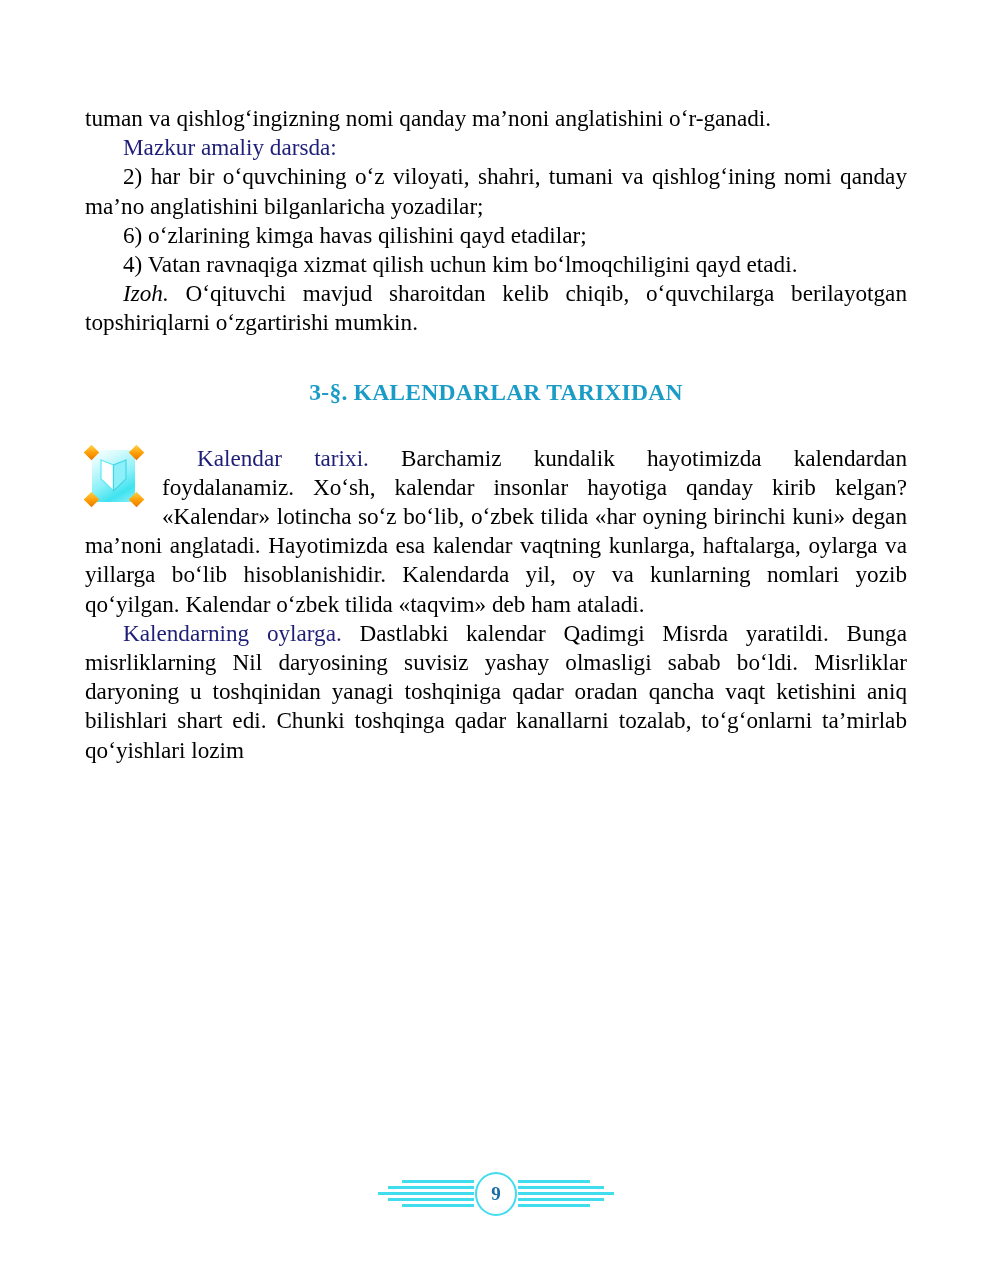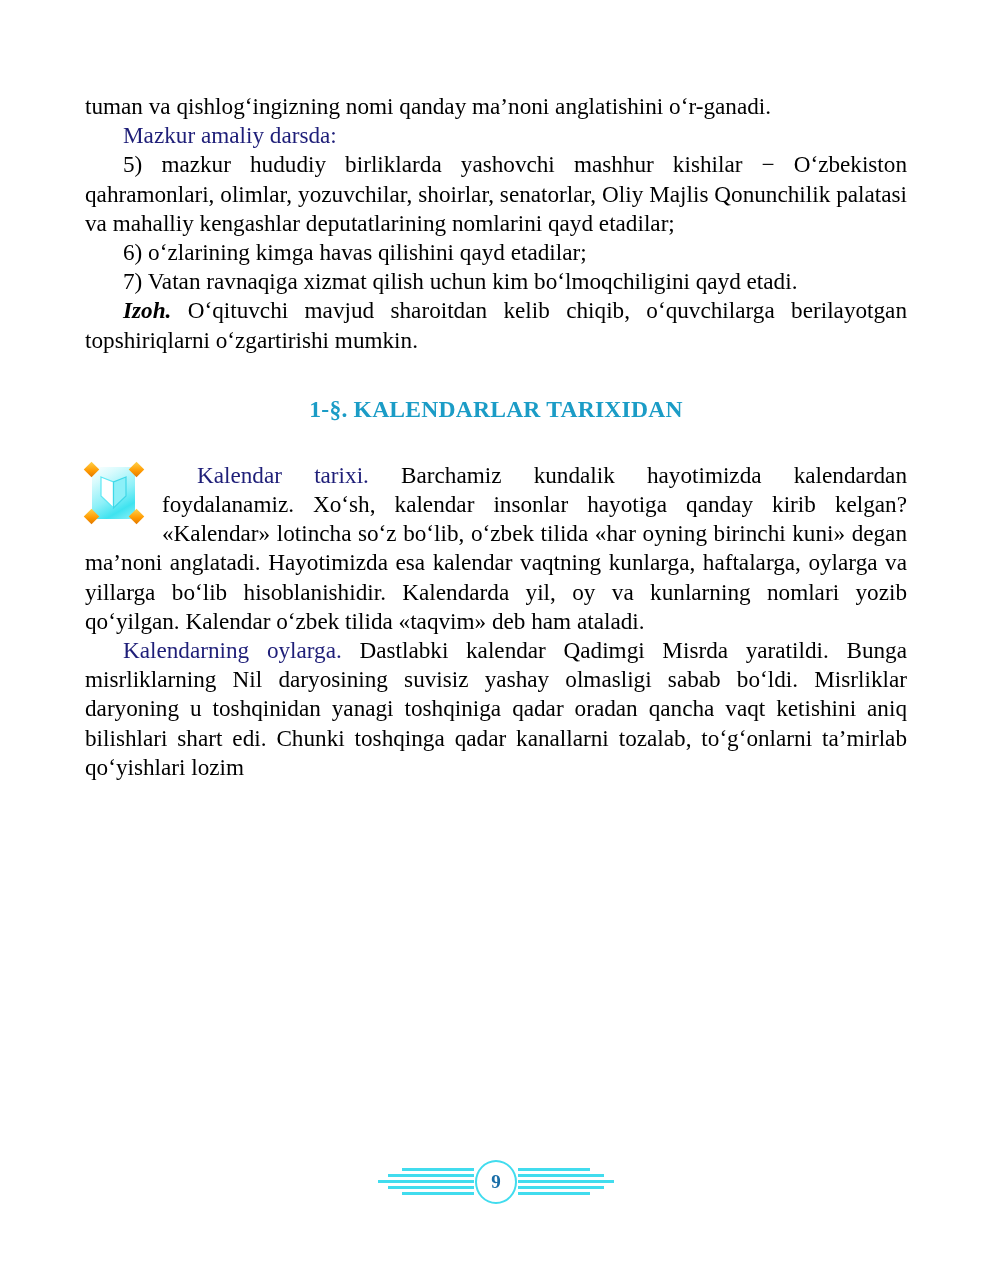--- a/index.html
+++ b/index.html
@@ -11,21 +11,21 @@
     width: 992px;
     height: 1276px;
     position: relative;
     font-family: "Liberation Serif", "DejaVu Serif", serif;
     color: #000000;
     overflow: hidden;
   }
 
   .page {
     position: absolute;
-    left: 0; top: 4px;
+    left: 0; top: 16px;
     width: 992px;
     height: 1223px;
     background: #ffffff;
   }
 
   .content {
     position: absolute;
     left: 85px;
     top: 88px;
     width: 822px;
@@ -43,21 +43,21 @@
 
   p.indent { text-indent: 38px; }
   p.noindent { text-indent: 0; }
 
   .runin-navy {
     color: #1e1e78;
     font-weight: normal;
   }
 
   .runin-italic {
-    font-weight: bold;
+    font-weight: normal;
     font-style: italic;
     color: #000000;
   }
 
   .section-heading {
     margin: 0;
     text-align: center;
     color: #1b9cc6;
     font-weight: bold;
     font-size: 23.6px;
@@ -179,31 +179,31 @@
 <div class="page">
 
   <div class="content">
 
     <p class="noindent">tuman va qishlog‘ingizning nomi qanday ma’noni anglatishini o‘r-ganadi.</p>
 
     <p class="indent">
       <span class="runin-navy">Mazkur amaliy darsda:</span>
     </p>
 
-    <p class="indent">5) mazkur hududiy birliklarda yashovchi mashhur kishilar − O‘zbekiston qahramonlari, olimlar, yozuvchilar, shoirlar, senatorlar, Oliy Majlis Qonunchilik palatasi va mahalliy kengashlar deputatlarining nomlarini qayd etadilar;</p>
+    <p class="indent">2) har bir o‘quvchining o‘z viloyati, shahri, tumani va qishlog‘ining nomi qanday ma’no anglatishini bilganlaricha yozadilar;</p>
     <p class="indent">6) o‘zlarining kimga havas qilishini qayd etadilar;</p>
-    <p class="indent">7) Vatan ravnaqiga xizmat qilish uchun kim bo‘lmoqchiligini qayd etadi.</p>
+    <p class="indent">4) Vatan ravnaqiga xizmat qilish uchun kim bo‘lmoqchiligini qayd etadi.</p>
 
     <p class="indent">
       <span class="runin-italic">Izoh.</span><span> O‘qituvchi mavjud sharoitdan kelib chiqib, o‘quvchilarga berilayotgan topshiriqlarni o‘zgartirishi mumkin.</span>
     </p>
 
     <div class="gap-before-heading"></div>
 
-    <p class="section-heading">1-§. KALENDARLAR TARIXIDAN</p>
+    <p class="section-heading">3-§. KALENDARLAR TARIXIDAN</p>
 
     <div class="gap-after-heading"></div>
 
     <div class="illus-block">
 
       <div class="book-icon">
         <div class="plate"></div>
         <svg class="book" viewBox="0 0 27 33">
           <path d="M1 1 L13.5 6 L13.5 32 L1 20 Z" fill="#ffffff" stroke="#5ee8f4" stroke-width="1.2"></path>
           <path d="M26 1 L13.5 6 L13.5 32 L26 20 Z" fill="#8df0f8" stroke="#3fd8e8" stroke-width="1.2"></path>

